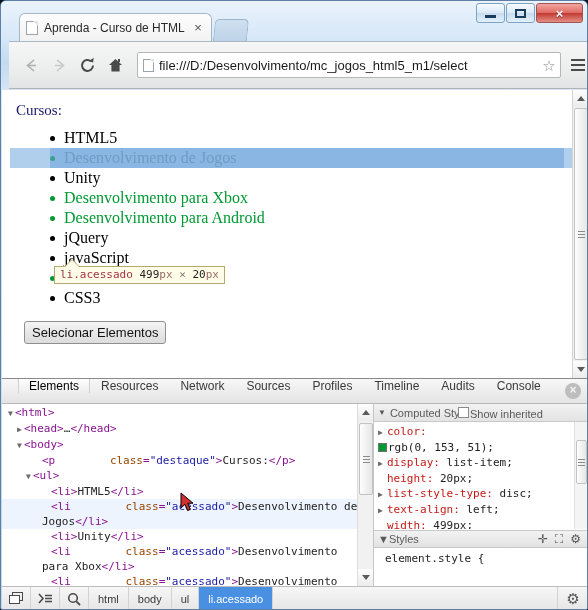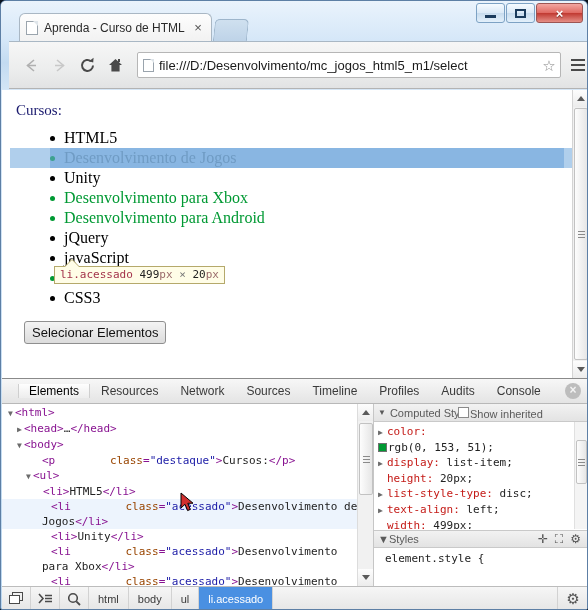--- a/index.html
+++ b/index.html
@@ -188,21 +188,21 @@
 
   
   #devtools {
     position: absolute; left: 1px; top: 377px; width: 586px; height: 232px;
     background: #f3f3f3; border-top: 1px solid #8a8a8a;
     font-family: "Liberation Sans", sans-serif;
   }
   #dt-tabs {
     height: 25px; background: linear-gradient(to bottom,#f7f7f7,#e4e4e4);
     border-bottom: 1px solid #b8b8b8;
-    display: flex; align-items: center; padding-left: 16px; position: relative;
+    display: flex; align-items: flex-start; padding-left: 16px; position: relative;
   }
   .dt-tab {
     display: flex; align-items: center; padding: 0 11px;
     font-size: 12px; color: #3a3a3a;
   }
   .dt-tab.active {
     background: linear-gradient(to bottom,#fefefe,#ededed);
     box-shadow: inset 1px 0 0 #cfcfcf, inset -1px 0 0 #cfcfcf;
     color: #000;
   }
@@ -388,37 +388,37 @@
     </div>
   </div>
 
   <div id="devtools">
 
     <div id="dt-tabs">
       <div class="dt-tab active">Elements</div>
       <div class="dt-tab">Resources</div>
       <div class="dt-tab">Network</div>
       <div class="dt-tab">Sources</div>
+      <div class="dt-tab">Profiles</div>
       <div class="dt-tab">Timeline</div>
-      <div class="dt-tab">Profiles</div>
       <div class="dt-tab">Audits</div>
       <div class="dt-tab">Console</div>
       <div class="dt-close">×</div>
     </div>
 
     <div id="dt-body">
 
       <div id="dom-pane">
         <div id="dom-tree">
             <div class="node" style=""><span class="tw">▼</span><span><span class="tag">&lt;html&gt;</span></span></div>
             <div class="node" style="padding-left: 13px;"><span class="tw">▶</span><span><span class="tag">&lt;head&gt;</span><span class="txt">…</span><span class="tag">&lt;/head&gt;</span></span></div>
             <div class="node" style="padding-left: 13px;"><span class="tw">▼</span><span><span class="tag">&lt;body&gt;</span></span></div>
             <div class="node" style="padding-left: 31px;"><span class="tw"></span><span><span class="tag">&lt;p</span> <span class="attr">class</span><span class="tag">=</span><span class="val">"destaque"</span><span class="tag">&gt;</span><span class="txt">Cursos:</span><span class="tag">&lt;/p&gt;</span></span></div>
             <div class="node" style="padding-left: 22px;"><span class="tw">▼</span><span><span class="tag">&lt;ul&gt;</span></span></div>
-            <div class="node" style="padding-left: 32px;"><span class="tw"></span><span><span class="tag">&lt;li&gt;</span><span class="txt">HTML5</span><span class="tag">&lt;/li&gt;</span></span></div>
+            <div class="node" style="padding-left: 40px;"><span class="tw"></span><span><span class="tag">&lt;li&gt;</span><span class="txt">HTML5</span><span class="tag">&lt;/li&gt;</span></span></div>
             <div class="node sel" style="padding-left: 40px;"><span class="tw"></span><span><span class="tag">&lt;li</span> <span class="attr">class</span><span class="tag">=</span><span class="val">"acessado"</span><span class="tag">&gt;</span><span class="txt">Desenvolvimento de Jogos</span><span class="tag">&lt;/li&gt;</span></span></div>
             <div class="node" style="padding-left: 40px;"><span class="tw"></span><span><span class="tag">&lt;li&gt;</span><span class="txt">Unity</span><span class="tag">&lt;/li&gt;</span></span></div>
             <div class="node" style="padding-left: 40px;"><span class="tw"></span><span><span class="tag">&lt;li</span> <span class="attr">class</span><span class="tag">=</span><span class="val">"acessado"</span><span class="tag">&gt;</span><span class="txt">Desenvolvimento para Xbox</span><span class="tag">&lt;/li&gt;</span></span></div>
             <div class="node" style="padding-left: 40px;"><span class="tw"></span><span><span class="tag">&lt;li</span> <span class="attr">class</span><span class="tag">=</span><span class="val">"acessado"</span><span class="tag">&gt;</span><span class="txt">Desenvolvimento para Android</span></span></div>
           </div>
         <div id="dom-vscroll">
           <div class="arrow-up" style="position:absolute;left:0;top:0;width:16px;height:17px;background:linear-gradient(to bottom,#fdfdfd,#ececec);display:flex;align-items:center;justify-content:center;">
               <span class="tri-up"></span>
             </div>
           <div class="vthumb" style="top:19px;height:72px;">

